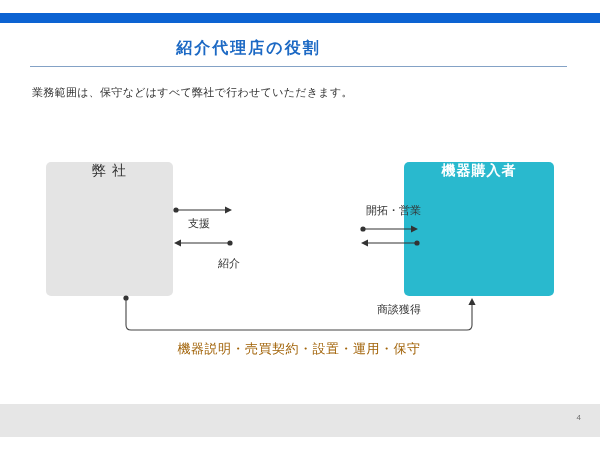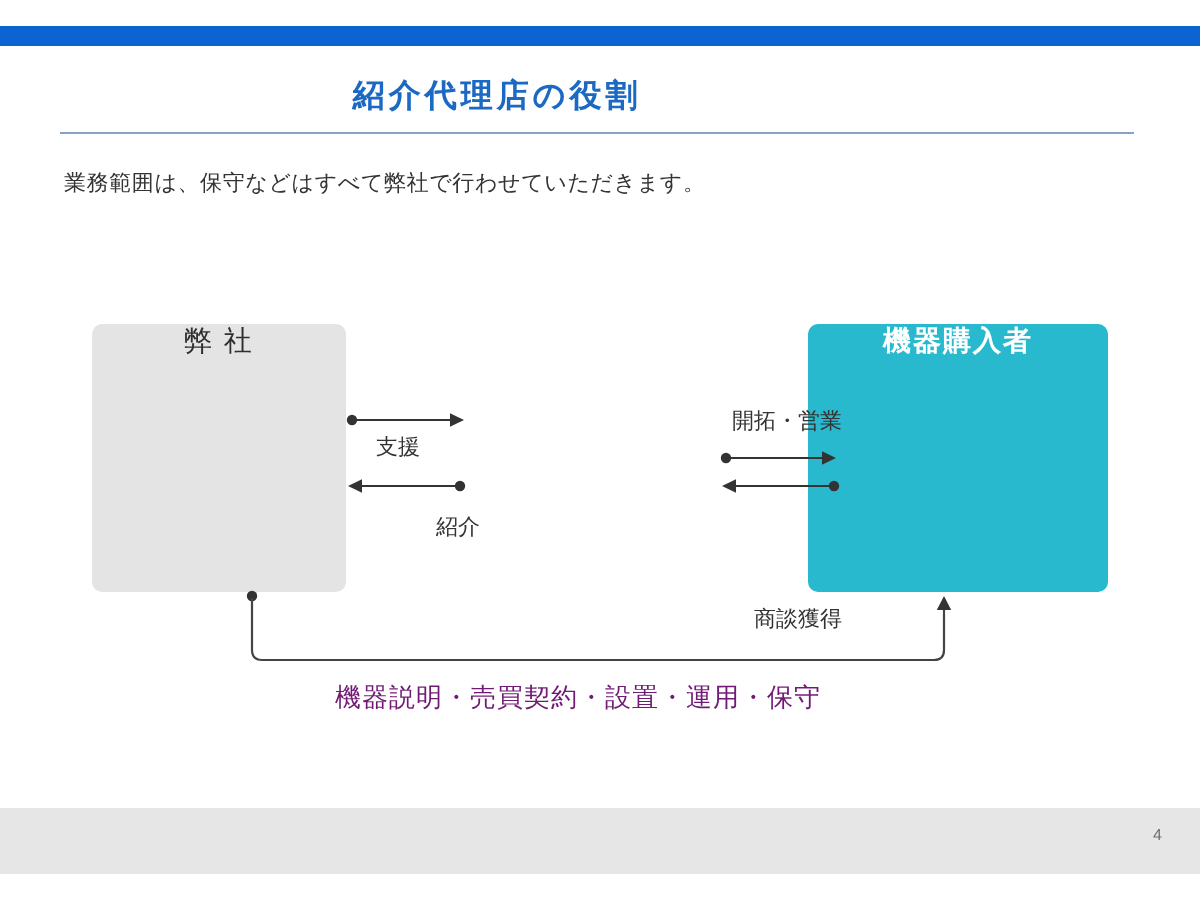--- a/index.html
+++ b/index.html
@@ -70,23 +70,23 @@
   }
   .flow-label {
     position: absolute;
     font-size: 11px; color: #333333;
   }
   .label-support   { left: 171px; top: 216px; width: 56px; text-align: center; }
   .label-referral  { left: 184px; top: 256px; width: 56px; text-align: right; }
   .label-prospect  { left: 357px; top: 203px; width: 64px; text-align: right; }
   .label-dealget   { left: 357px; top: 256px; width: 64px; text-align: right; margin-top: 46px; }
   .label-bottom {
-    position: absolute; left: 116px; top: 340px; width: 346px;
+    position: absolute; left: 126px; top: 340px; width: 346px;
     text-align: center;
-    font-size: 13px; color: #701a75;
+    font-size: 13px; color: #a16207;
     letter-spacing: 0.5px;
   }
   .footer-bar {
     position: absolute; left: 0; top: 404px;
     width: 600px; height: 33px;
     background: #e6e6e6;
   }
   .page-number {
     position: absolute; top: 413px; right: 19px;
     font-size: 8px; color: #6f6f6f;

